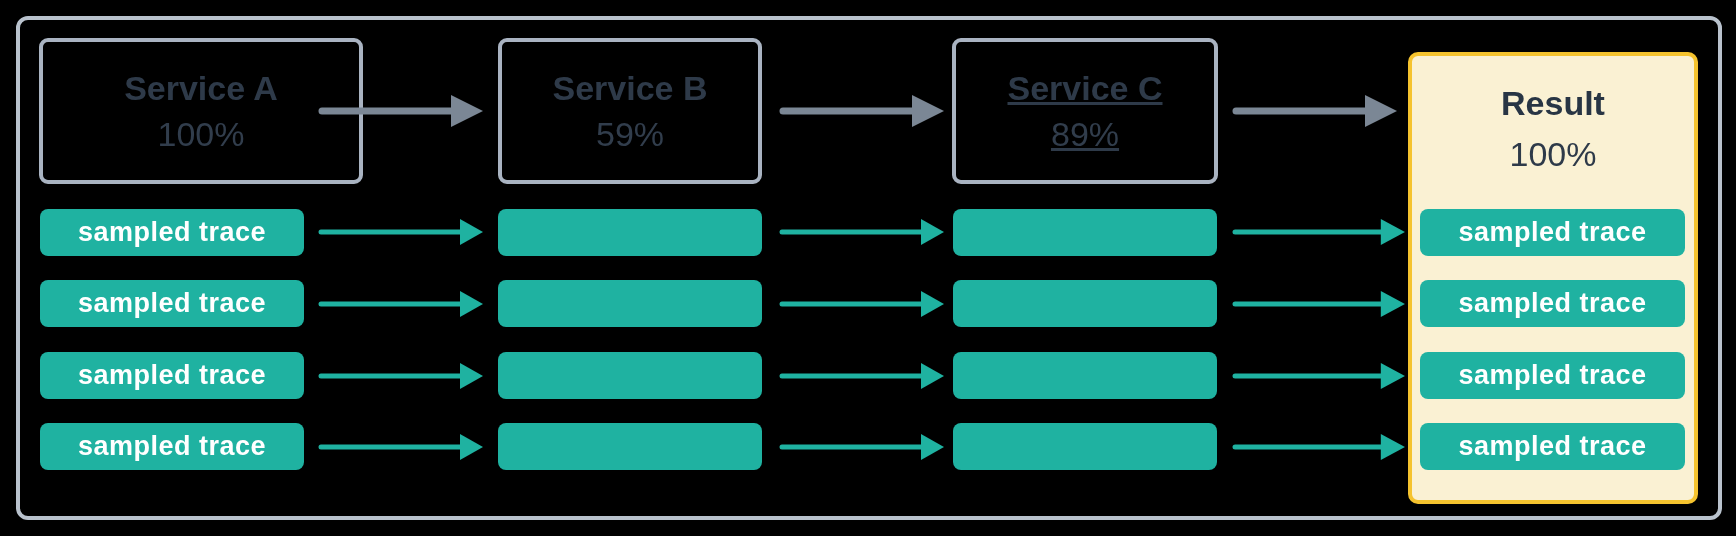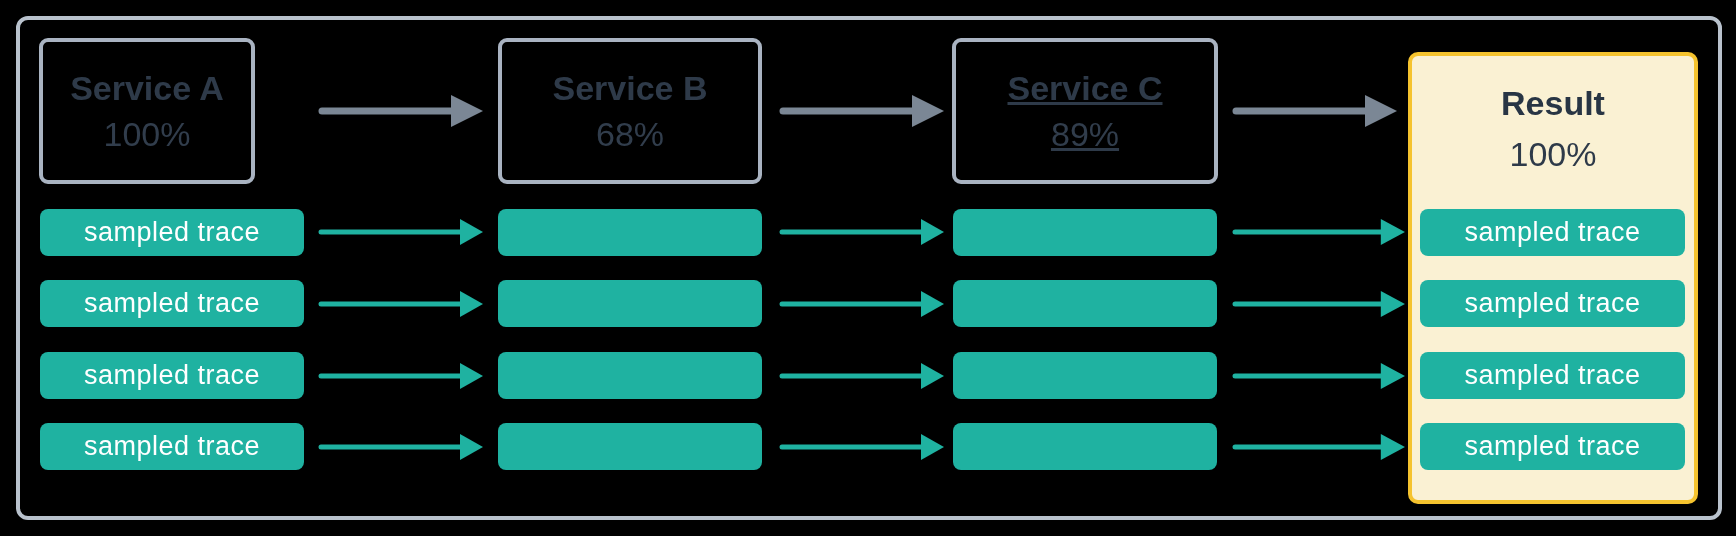--- a/index.html
+++ b/index.html
@@ -64,21 +64,21 @@
     position: absolute;
     height: 47px;
     width: 264px;
     background: #1fb2a1;
     border-radius: 8px;
     display: flex;
     align-items: center;
     justify-content: center;
     color: #ffffff;
     font-size: 27px;
-    font-weight: 400;
+    font-weight: 700;
     letter-spacing: 0.5px;
   }
   .arrow { position: absolute; }
 
   
   .r1 { top: 209px; }
   .r2 { top: 280px; }
   .r3 { top: 352px; }
   .r4 { top: 423px; }
 
@@ -88,27 +88,27 @@
   .colC { left: 953px; }
   .colR { left: 1420px; width: 265px; }
 </style>
 </head>
 <body>
 
 <div class="stage">
 
   <div class="frame"></div>
 
-  <div class="service-box" style="left:39px; width:216px;">
+  <div class="service-box" style="left:39px; width:324px;">
     <div class="svc-name">Service A</div>
     <div class="svc-rate">100%</div>
   </div>
   <div class="service-box" style="left:498px; width:264px;">
     <div class="svc-name">Service B</div>
-    <div class="svc-rate">68%</div>
+    <div class="svc-rate">59%</div>
   </div>
   <div class="service-box" style="left:952px; width:266px;text-decoration:underline;">
     <div class="svc-name">Service C</div>
     <div class="svc-rate">89%</div>
   </div>
 
   <div class="result-box">
     <div class="res-name">Result</div>
     <div class="res-rate">100%</div>
   </div>

